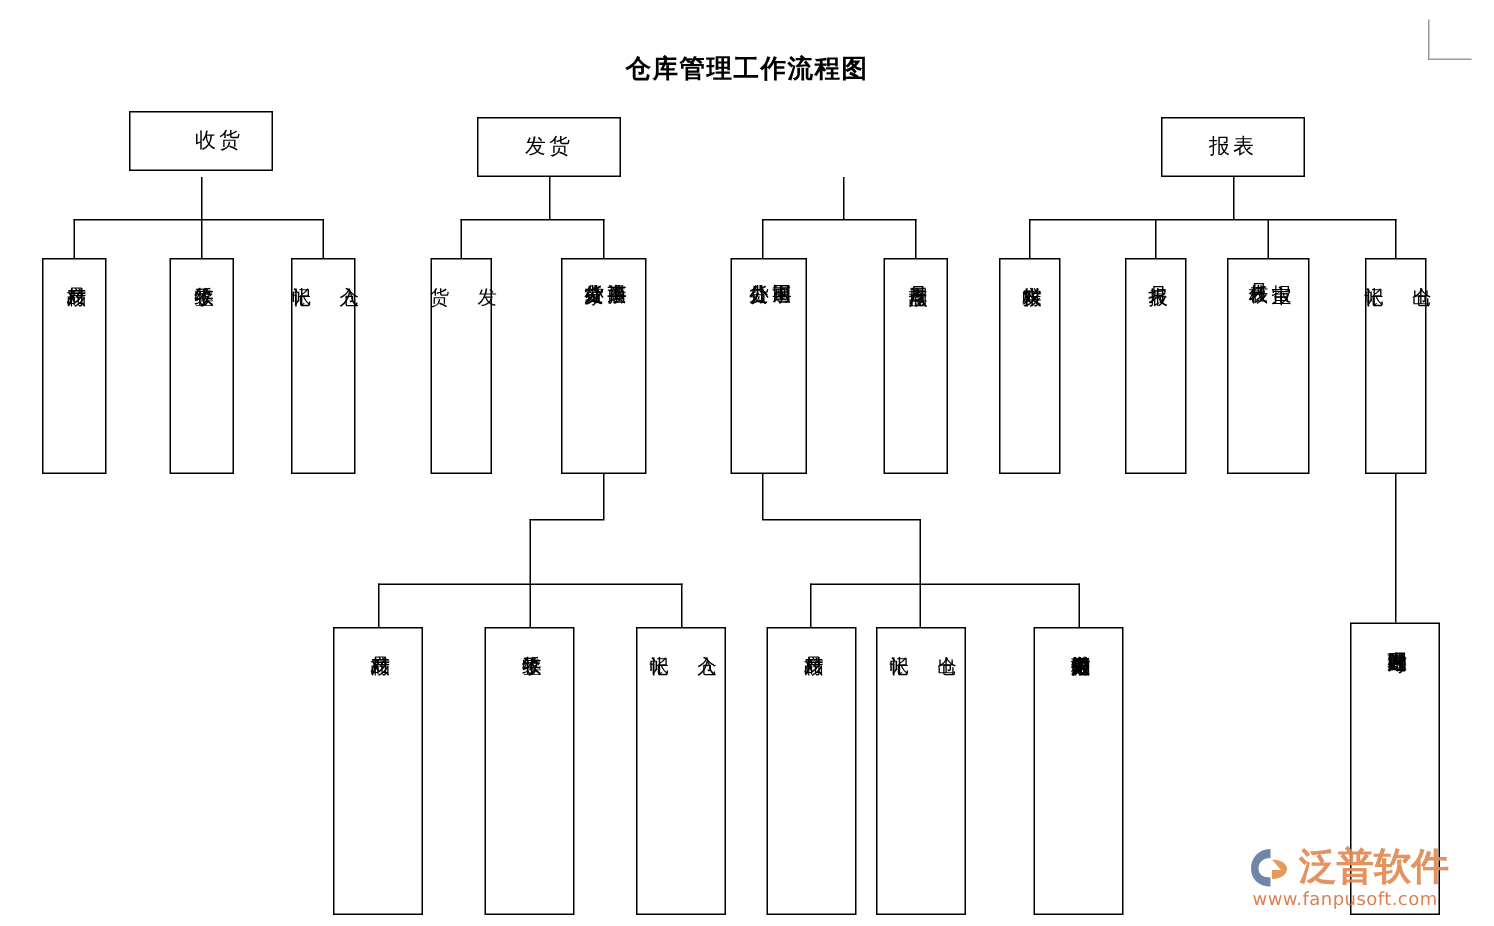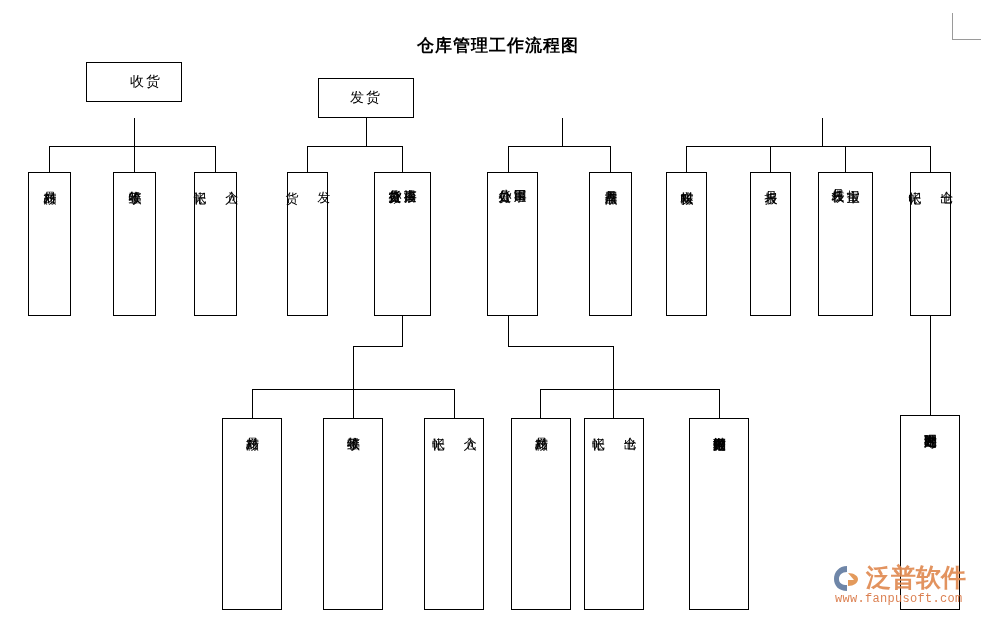--- a/index.html
+++ b/index.html
@@ -111,37 +111,39 @@
     white-space:nowrap;
     opacity:.92;
   }
   .wm .wm-url{
     position:absolute;left:2px;top:31px;
     font-size:12px;
     color:#d8733f;
     letter-spacing:.3px;
     white-space:nowrap;
     opacity:.9;
-    font-family:Liberation Mono, monospace;
   }
 </style>
 </head>
 <body>
 
 <div id="canvas">
 
   <div class="crop-mark"></div>
 
   <div class="title">仓库管理工作流程图</div>
 
-  <div class="box h" style="left:86px;top:62px;width:96px;height:40px;padding-left:24px;">
+  <div class="box h" style="left:86px;top:74px;width:96px;height:40px;padding-left:24px;">
     <span class="lbl">收货</span>
   </div>
   <div class="box h" style="left:318px;top:78px;width:96px;height:40px;">
     <span class="lbl">发货</span>
+  </div>
+  <div class="box h" style="left:774px;top:78px;width:96px;height:40px;">
+    <span class="lbl">报表</span>
   </div>
 
   <div class="ln v" style="left:134px;top:118px;height:28px;"></div>
   <div class="ln h" style="left:49px;top:146px;width:167px;"></div>
   <div class="ln v" style="left:49px;top:146px;height:26px;"></div>
   <div class="ln v" style="left:134px;top:146px;height:26px;"></div>
   <div class="ln v" style="left:215px;top:146px;height:26px;"></div>
 
   <div class="box vc" style="left:28px;top:172px;width:43px;height:144px;">
     <span class="col">产品核对</span>

